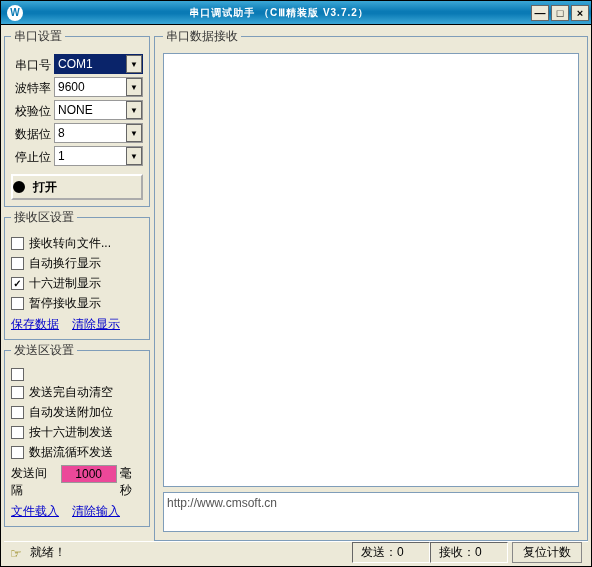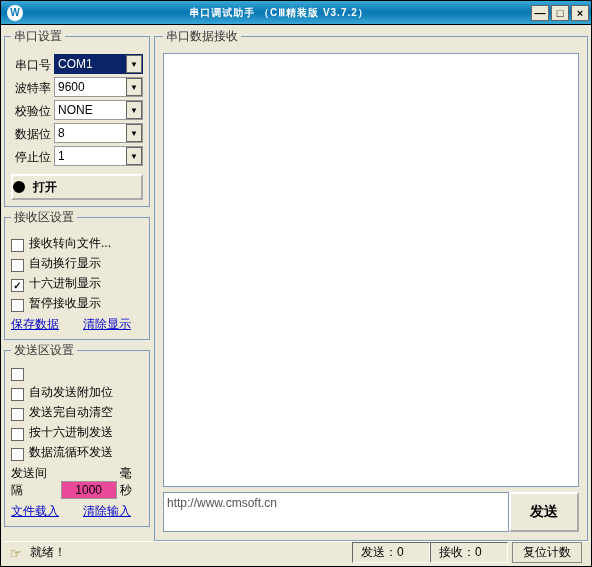--- a/index.html
+++ b/index.html
@@ -17,26 +17,26 @@
 fieldset{border:1px solid #7f9db9;padding:6px 6px;background:#ece9d8}
 legend{padding:0 3px;color:#333}
 .cfg-row{display:flex;align-items:flex-end;margin:3px 0;gap:3px}
 .cfg-label{width:40px;text-align:right}
 .sel-wrap{flex:1;position:relative;height:20px}
 .sel-wrap input{width:100%;height:20px;border:1px solid #999;padding:0 30px 0 3px;background:#fff}
 .sel-wrap.hl input{background:#0a246a;color:#fff;border:1px solid #0a246a}
 .sel-btn{position:absolute;right:1px;top:1px;width:16px;height:18px;background:#ece9d8;border:1px solid #666;display:flex;align-items:center;justify-content:center;font-size:8px;cursor:pointer}
 .open-btn{width:100%;height:26px;margin-top:8px;background:#ece9d8;border:2px outset #fff;cursor:pointer;display:flex;align-items:center;justify-content:flex-start;gap:8px;font-size:14px;font-weight:bold}
 .circle{width:12px;height:12px;border:2px solid #000;border-radius:50%;background:#000}
-.chk-row{display:flex;align-items:flex-end;margin:3px 0;gap:5px}
+.chk-row{display:flex;align-items:center;margin:3px 0;gap:5px}
 .chk{width:13px;height:13px;border:1px solid #666;background:#fff;display:flex;align-items:center;justify-content:center;font-size:10px;cursor:pointer}
 .chk.on::after{content:"✓";color:#000;font-weight:bold}
-.links-row{display:flex;gap:24px;margin-top:4px}
+.links-row{display:flex;gap:13px;margin-top:4px}
 .lnk{color:#0000cc;text-decoration:underline;cursor:pointer}
-.interval-row{display:flex;align-items:flex-end;gap:3px;margin:4px 0}
+.interval-row{display:flex;align-items:flex-start;gap:3px;margin:4px 0}
 .interval-input{width:56px;height:18px;border:1px solid #999;text-align:center;background:#ec4899}
 fieldset.recv-area{flex:1;display:flex;flex-direction:column;padding:8px}
 .recv-box{flex:1;background:#fff;border:1px solid #7f9db9}
 .send-row{display:flex;margin-top:5px;align-items:stretch}
 .send-box{flex:1;height:40px;background:#fff;border:1px solid #7f9db9;padding:3px;color:#555}
 .send-btn{width:70px;background:#ece9d8;border:2px outset #fff;font-size:14px;font-weight:bold;cursor:pointer}
 .status{height:22px;display:flex;align-items:center;border-top:1px solid #fff;padding:0 6px;gap:0}
 .status-icon{width:14px;height:14px;margin-right:6px;color:#8a7a00;font-size:13px}
 .status-text{flex:1}
 .status-seg{border:1px solid #888;border-top-color:#666;border-left-color:#666;border-right-color:#fff;border-bottom-color:#fff;padding:1px 8px;min-width:78px;background:#ece9d8}
@@ -127,25 +127,25 @@
           </div>
         </fieldset>
 
         <fieldset>
           <legend>发送区设置</legend>
           <div class="chk-row">
               <div class="chk"></div>
             </div>
           <div class="chk-row">
               <div class="chk"></div>
-              <span>自动发送附加位</span>
+              <span>发送完自动清空</span>
             </div>
           <div class="chk-row">
               <div class="chk"></div>
-              <span>发送完自动清空</span>
+              <span>自动发送附加位</span>
             </div>
           <div class="chk-row">
               <div class="chk"></div>
               <span>按十六进制发送</span>
             </div>
           <div class="chk-row">
               <div class="chk"></div>
               <span>数据流循环发送</span>
             </div>
           <div class="interval-row">
@@ -159,21 +159,20 @@
           </div>
         </fieldset>
       </div>
 
       <div class="right-col">
         <fieldset class="recv-area">
           <legend>串口数据接收</legend>
           <div class="recv-box"></div>
           <div class="send-row">
             <div class="send-box">http://www.cmsoft.cn</div>
-            <button class="send-btn">发送</button>
           </div>
         </fieldset>
       </div>
     </div>
 
     <div class="status">
       <span class="status-icon">☞</span>
       <span class="status-text">就绪！</span>
       <span class="status-seg"><span>发送：</span><span>0</span></span>
       <span class="status-seg"><span>接收：</span><span>0</span></span>

